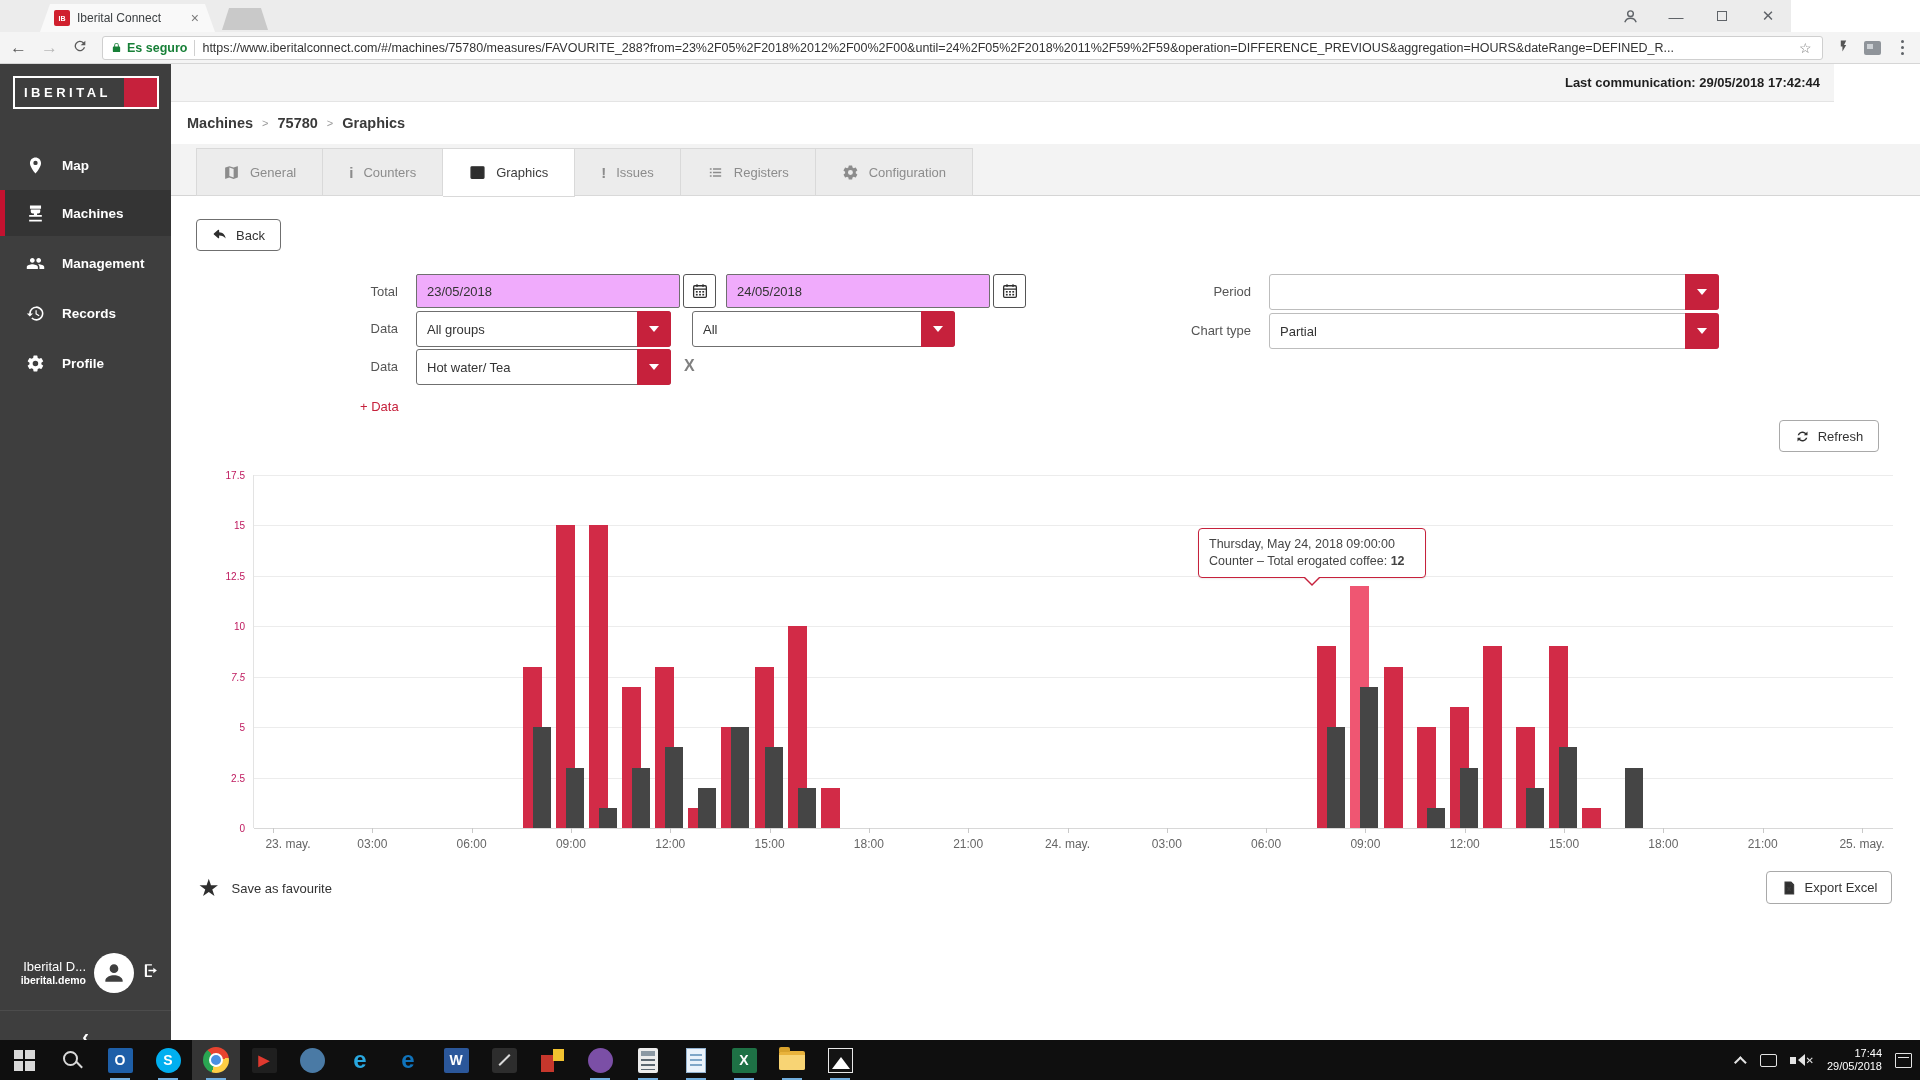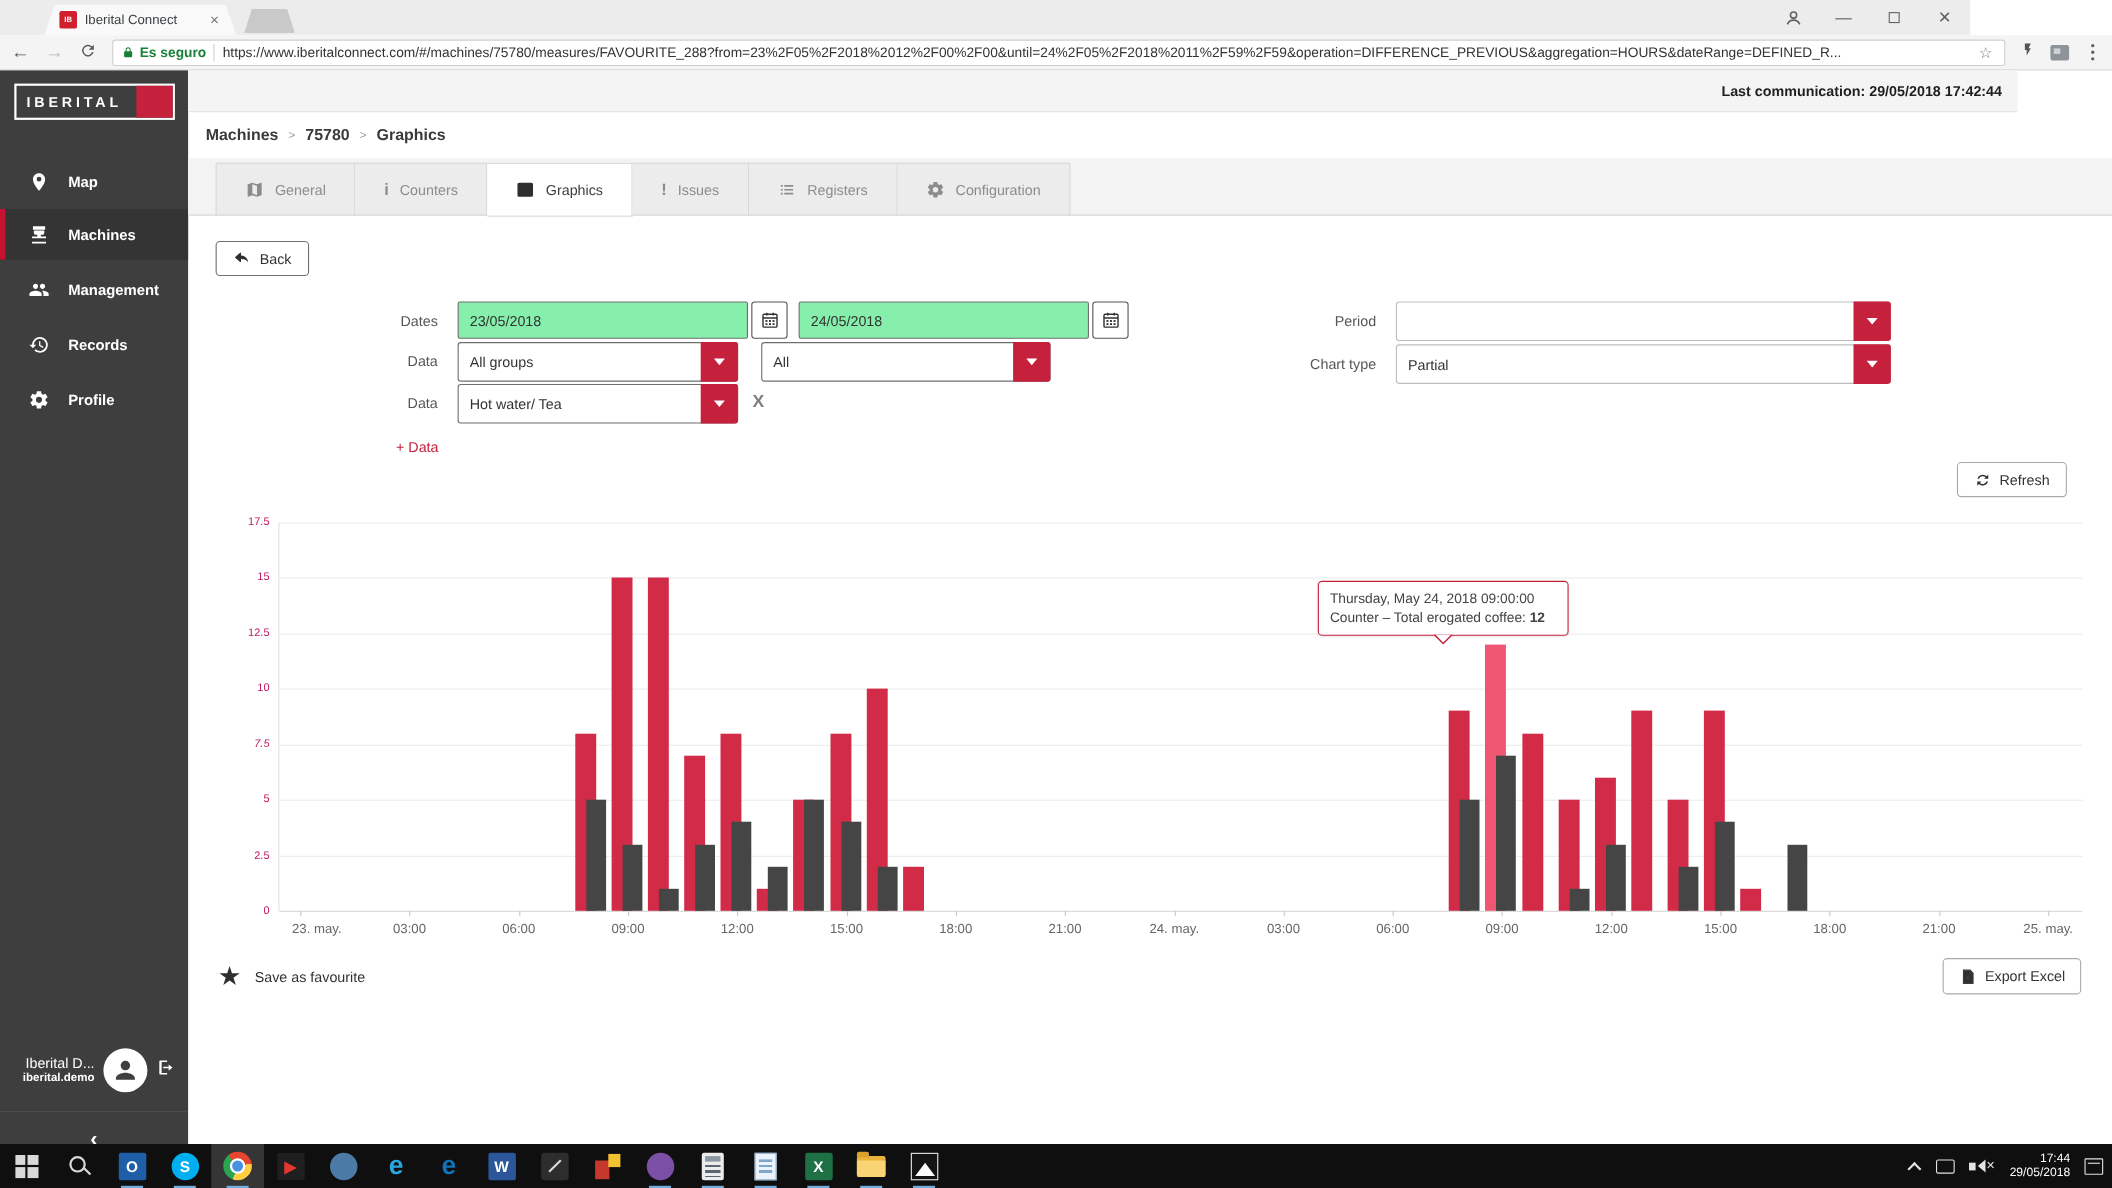--- a/index.html
+++ b/index.html
@@ -74,21 +74,21 @@
 
   
   .btn{background:#fff;border:1px solid #9b9b9b;border-radius:4px;display:flex;align-items:center;justify-content:center;
         gap:8px;font-size:13px;color:#333;}
   .btn svg{fill:#2f2f2f;}
   .back-btn{position:absolute;left:196px;top:219px;width:85px;height:32px;border-color:#6f6f6f;}
   .refresh-btn{position:absolute;left:1779px;top:420px;width:100px;height:32px;border-color:#a9a9a9;}
   .export-btn{position:absolute;left:1766px;top:871px;width:126px;height:33px;border-color:#a9a9a9;}
 
   .flabel{position:absolute;font-size:13px;color:#555;text-align:right;width:90px;}
-  .tinput{position:absolute;height:34px;background:#86efac;border:1px solid #6f6f6f;border-radius:2px;
+  .tinput{position:absolute;height:34px;background:#f0abfc;border:1px solid #6f6f6f;border-radius:2px;
         font-size:13px;color:#333;display:flex;align-items:center;padding-left:10px;}
   .calbtn{position:absolute;width:33px;height:34px;background:#fff;border:1px solid #555;border-radius:3px;
         display:flex;align-items:center;justify-content:center;}
   .select{position:absolute;height:36px;background:#fff;border:1px solid #6f6f6f;border-radius:3px;
         font-size:13px;color:#333;display:flex;align-items:center;padding-left:10px;}
   .select.light{border-color:#bdbdbd;}
   .sel-arrow{position:absolute;right:-1px;top:-1px;bottom:-1px;width:34px;background:var(--accent);border-radius:0 3px 3px 0;
         display:flex;align-items:center;justify-content:center;}
   .sel-arrow i{border:5px solid transparent;border-top:6px solid #fff;margin-top:5px;}
   .xremove{position:absolute;font-size:16px;font-weight:bold;color:#808080;}
@@ -323,21 +323,21 @@
     </div>
   </div>
 
   <div class="btn back-btn">
     <svg width="16" height="16" viewBox="0 0 24 24">
       <path d="M9.3 4.2 2.8 9.9c-.4.3-.4.9 0 1.2l6.5 5.7c.5.5 1.4.1 1.4-.6v-3.4c4.6 0 7.6 1.4 9.8 4.6-.6-5.6-4.3-9-9.8-9.4V4.8c0-.7-.9-1.1-1.4-.6z"></path>
     </svg>
     <span>Back</span>
   </div>
 
-  <span class="flabel" style="left:308px;top:284px">Dates</span>
+  <span class="flabel" style="left:308px;top:284px">Total</span>
   <div class="tinput" style="left:416px;top:274px;width:264px">23/05/2018</div>
   <div class="calbtn" style="left:683px;top:274px">
     <svg width="18" height="18" viewBox="0 0 24 24" fill="none" stroke="#2f2f2f" stroke-width="1.7">
       <rect x="3.5" y="5" width="17" height="15.5" rx="1.5"></rect>
       <line x1="3.5" y1="9.5" x2="20.5" y2="9.5"></line>
       <line x1="8" y1="3" x2="8" y2="6.5"></line>
         <line x1="16" y1="3" x2="16" y2="6.5"></line>
       <g fill="#2f2f2f" stroke="none">
           <rect x="6.5" y="12" width="2.4" height="2.2"></rect>
           <rect x="10.8" y="12" width="2.4" height="2.2"></rect>

